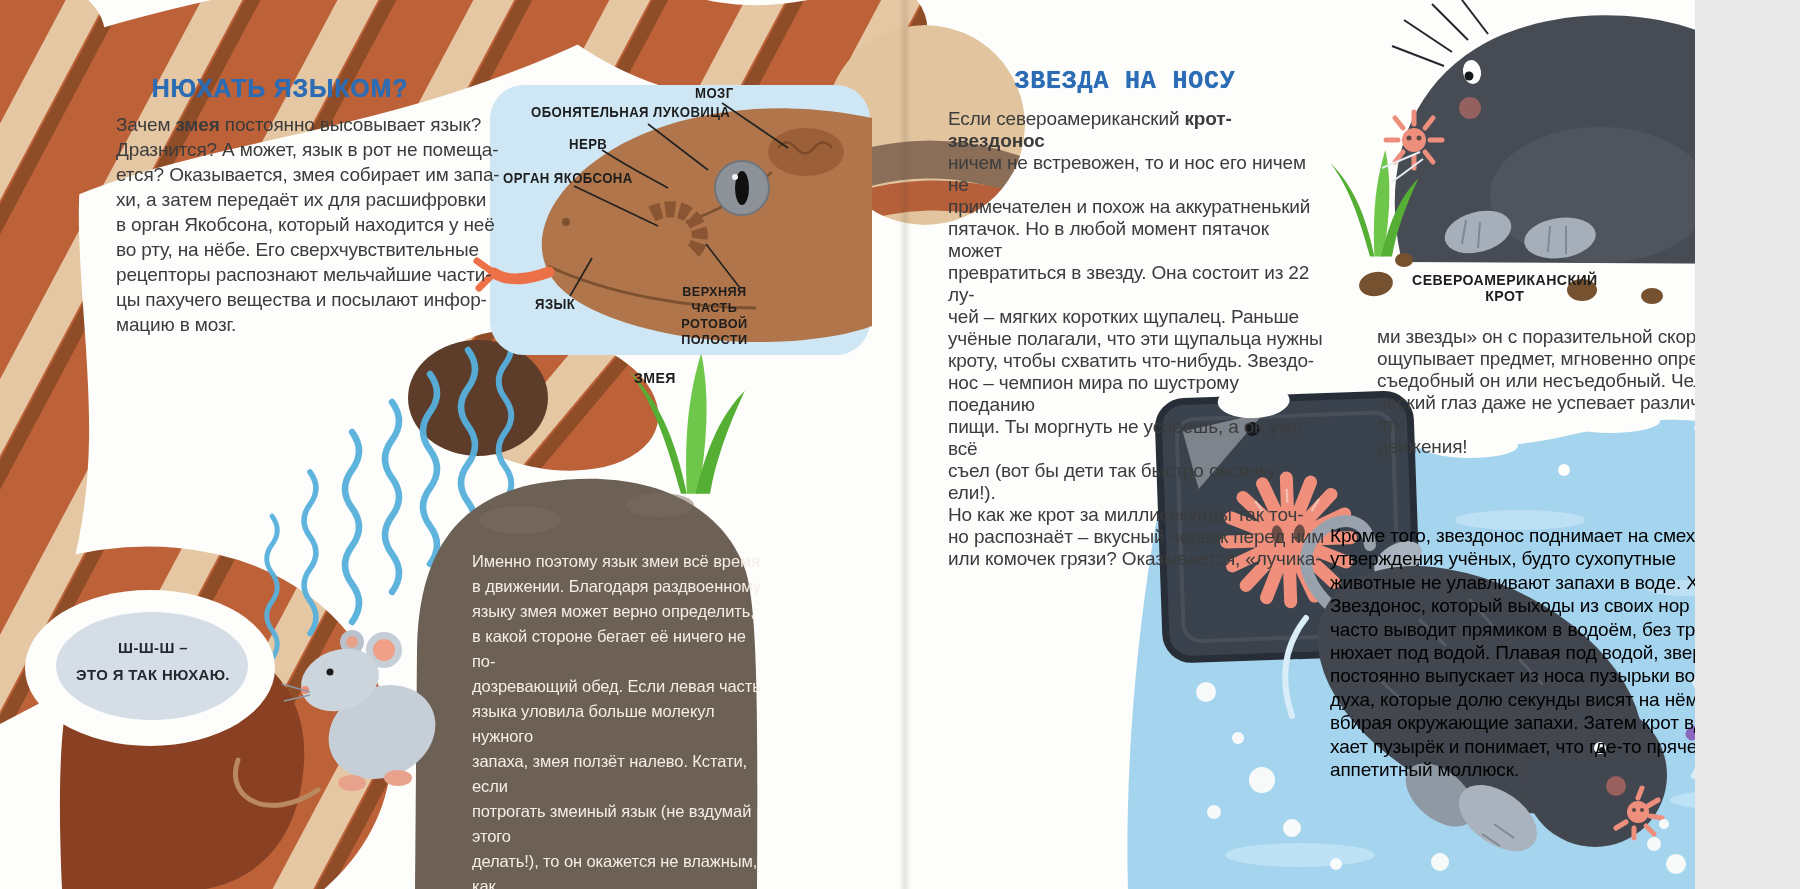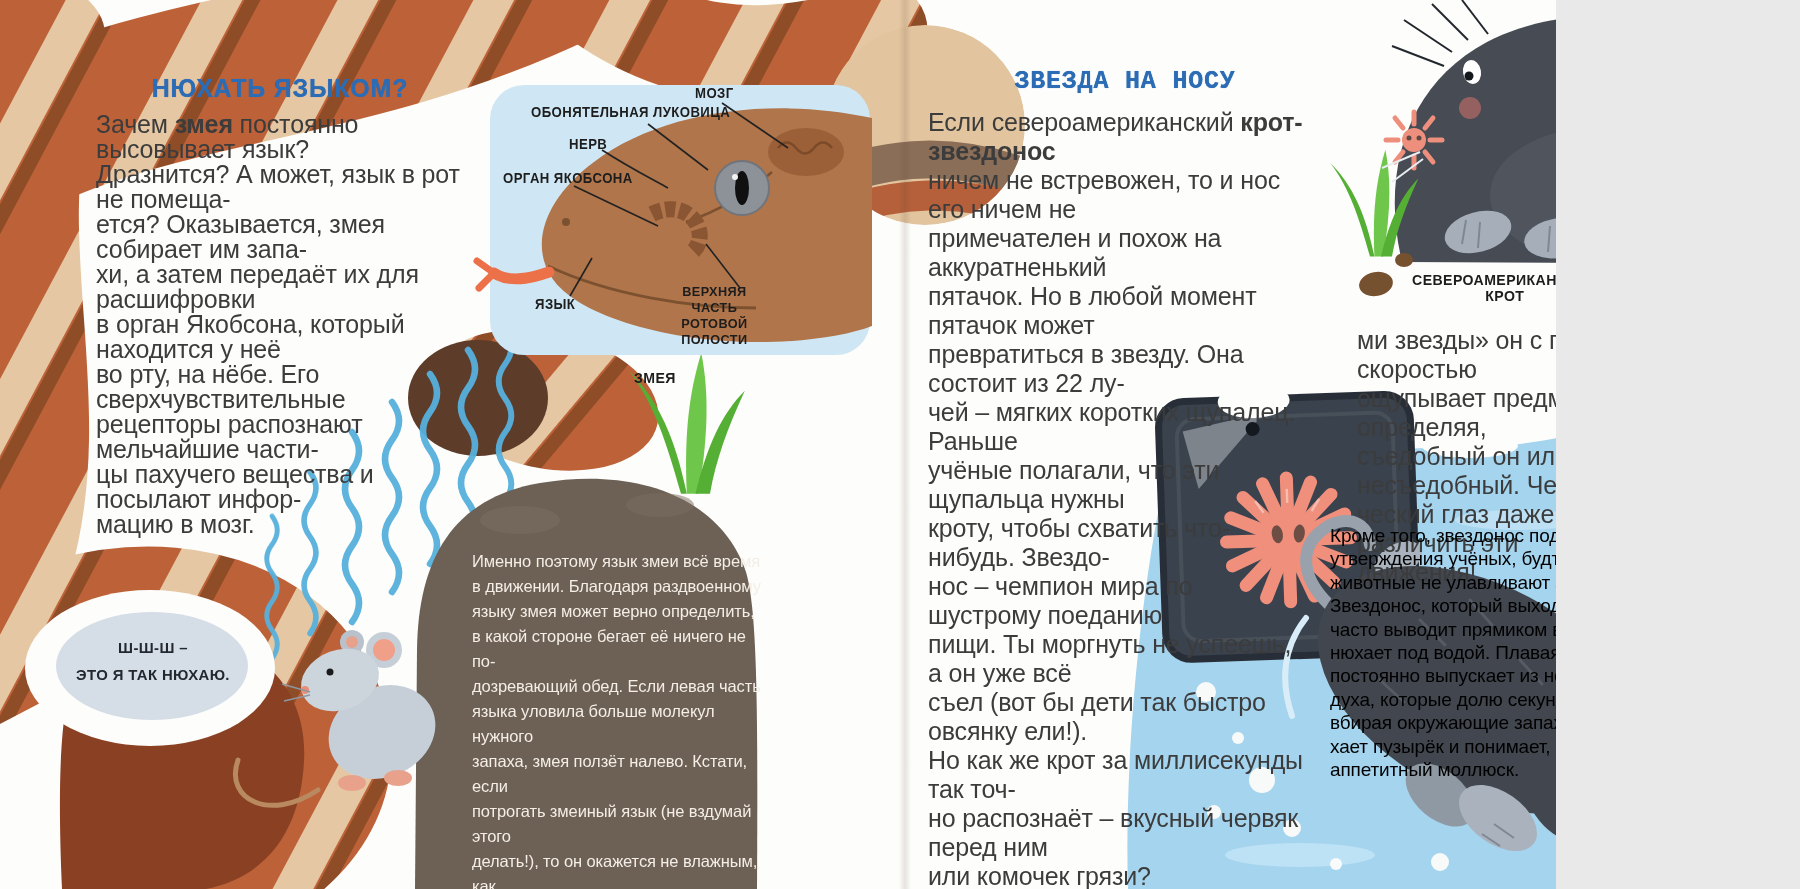--- a/index.html
+++ b/index.html
@@ -1,23 +1,23 @@
 <!DOCTYPE html>
 <html><head>
 <meta charset="utf-8">
 <style>
   html,body{margin:0;padding:0;background:#e9e9e9;}
-  .spread{position:relative;width:1556px;height:889px;background:#fdfdfb;overflow:hidden;
+  .spread{position:relative;width:1695px;height:889px;background:#fdfdfb;overflow:hidden;
           font-family:"Liberation Sans",sans-serif;}
   .abs{position:absolute;}
   .art{left:0;top:0;z-index:1;}
   .txt{z-index:3;}
   .title{font-weight:bold;color:#2b6cb5;letter-spacing:.8px;text-align:center;font-size:25px;
          text-shadow:0 0 .7px currentColor;}
-  .body-text{font-size:25px;color:#3c3c3c;letter-spacing:-.15px;white-space:pre-line;}
+  .body-text{font-size:19px;color:#3c3c3c;letter-spacing:-.15px;white-space:pre-line;margin-left:20px;}
   .hand{font-weight:bold;color:#1d1d1d;letter-spacing:.45px;transform:scaleX(.94);
         transform-origin:left top;white-space:pre-line;font-size:14px;line-height:16px;}
   .hand.center{text-align:center;}
   .rock-text{font-size:16.5px;line-height:25px;color:#f4eee6;letter-spacing:-.1px;white-space:pre-line;}
   .water-text{font-size:19px;line-height:23.4px;color:#000000;letter-spacing:-.15px;white-space:pre-line;}
   .bubble-text{font-weight:bold;font-size:15.5px;line-height:27px;color:#23282e;text-align:center;
                letter-spacing:.4px;white-space:pre-line;transform:scaleX(.96);transform-origin:center top;}
   .gutter{left:899px;top:0;width:12px;height:889px;z-index:4;pointer-events:none;
           background:linear-gradient(90deg,rgba(0,0,0,0) 0%,rgba(90,70,55,.14) 50%,rgba(0,0,0,0) 100%);}
   b{font-weight:bold;}

